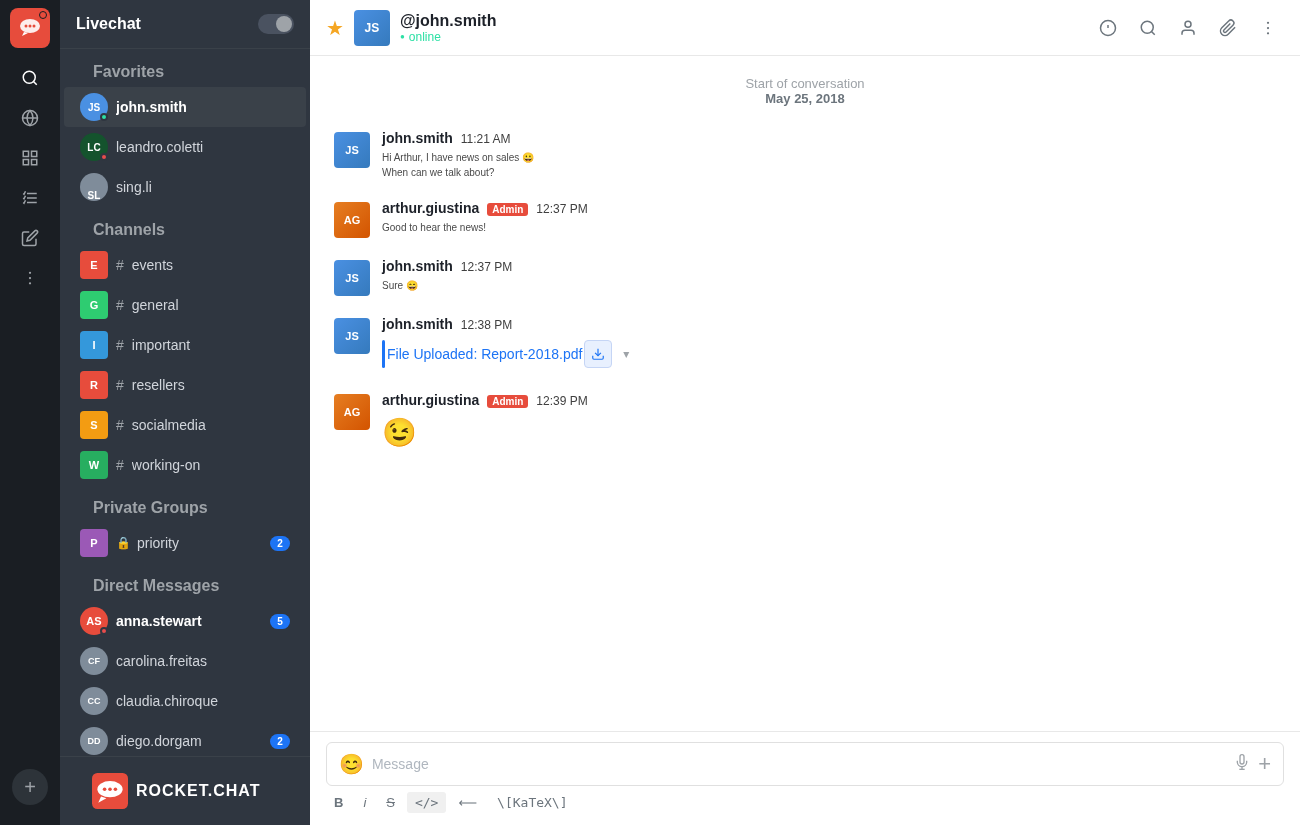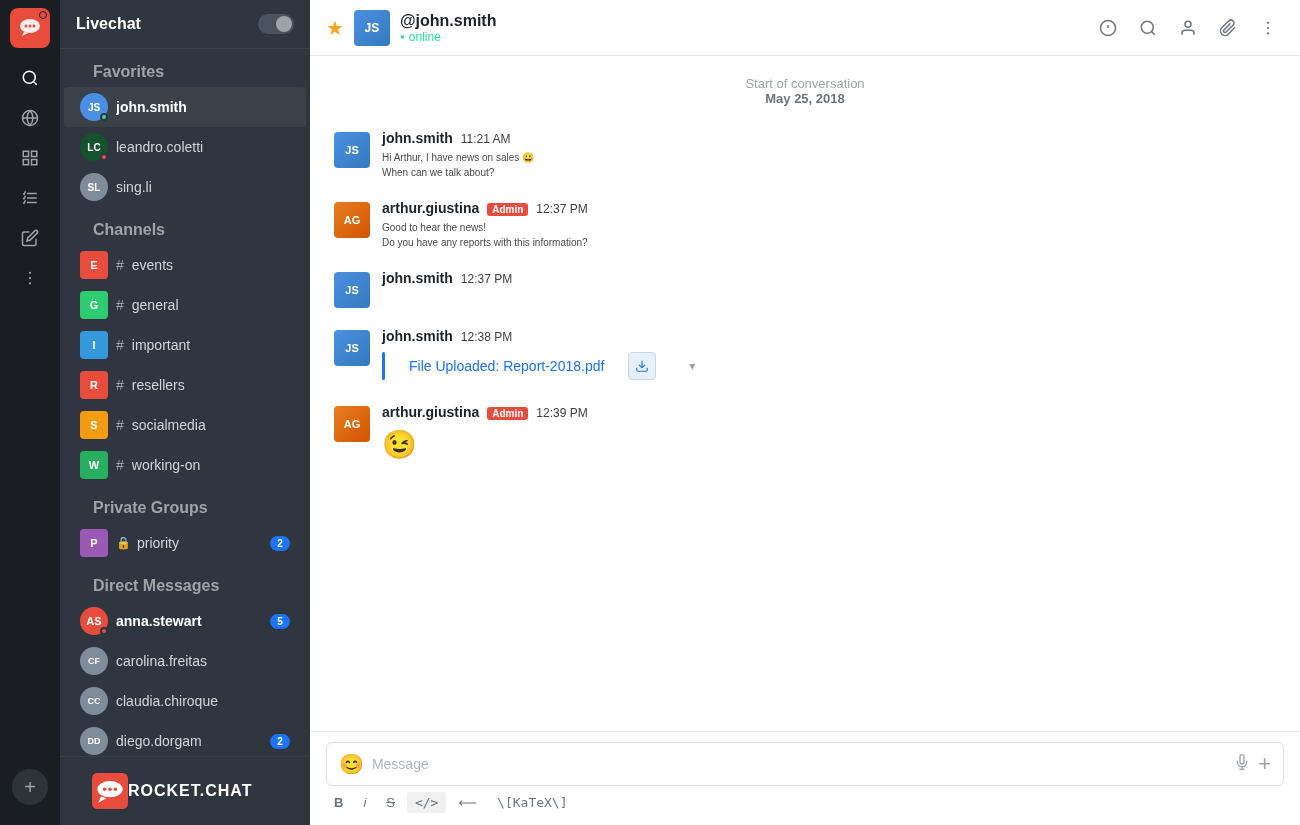--- a/index.html
+++ b/index.html
@@ -151,21 +151,21 @@
 
     
     .sidebar-footer {
       padding: 16px;
       display: flex;
       align-items: center;
       gap: 10px;
       border-top: 1px solid #3a4149;
     }
     .rocket-logo {
-      display: flex; align-items: center;  padding-left: 16px;
+      display: flex; align-items: center; gap: 8px; padding-left: 16px;
     }
     .logo-icon {
       width: 36px; height: 36px;
     }
     .logo-text { color: #fff; font-size: 16px; font-weight: 800; letter-spacing: 1px; }
 
     
     .main-chat {
       flex: 1;
       display: flex;
@@ -247,21 +247,21 @@
       font-size: 10px;
       font-weight: 700;
       padding: 1px 5px;
       border-radius: 3px;
     }
     .msg-text { font-size: 10px; color: #4a4a4a; line-height: 1.5; }
 
     .file-attachment {
       display: flex;
       align-items: center;
-      gap: 24px;
+      gap: 2px;
       padding: 4px 0;
     }
     .file-bar { width: 3px; height: 28px; background: #1d74f5; border-radius: 2px; }
     .file-link { color: #1d74f5; font-size: 14px; text-decoration: none; cursor: pointer; }
     .download-btn {
       width: 28px; height: 28px;
       background: #e8f0fe;
       border: 1px solid #c5d5f5;
       border-radius: 4px;
       display: flex; align-items: center; justify-content: center;
@@ -410,21 +410,21 @@
 
     <div class="sidebar-item">
       <div class="avatar-circle" style="background:#14532d;">
         <span style="font-size:10px;color:#fff;">LC</span>
         <span class="status-dot status-busy"></span>
       </div>
       <span class="item-name">leandro.coletti</span>
     </div>
 
     <div class="sidebar-item">
-      <div class="avatar-circle" style="background:#7f8c9a;">
+      <div class="avatar-circle" style="background:#7f8c9a;align-items:flex-end;">
         <span style="font-size:10px;color:#fff;">SL</span>
       </div>
       <span class="item-name">sing.li</span>
     </div>
 
     <div class="section-title">Channels</div>
 
     <div class="sidebar-item">
       <div class="channel-icon" style="background:#e74c3c;">E</div>
       <span class="hash-icon">#</span>
@@ -585,31 +585,31 @@
 
     <div class="message-group">
       <div class="msg-avatar" style="background: linear-gradient(135deg, #e67e22, #d35400); display:flex;align-items:center;justify-content:center;color:#fff;font-size:11px;font-weight:700;">AG</div>
       <div class="msg-content">
         <div class="msg-header">
           <span class="msg-username">arthur.giustina</span>
           <span class="admin-badge">Admin</span>
           <span class="msg-time">12:37 PM</span>
         </div>
         <div class="msg-text">Good to hear the news!</div>
-        <div class="msg-text">Do you have any reports with this information?</div>
       </div>
     </div>
 
     <div class="message-group">
       <div class="msg-avatar" style="background: linear-gradient(135deg, #4a90e2, #357abd); display:flex;align-items:center;justify-content:center;color:#fff;font-size:11px;font-weight:700;">JS</div>
       <div class="msg-content">
         <div class="msg-header">
           <span class="msg-username">john.smith</span>
           <span class="msg-time">12:37 PM</span>
         </div>
+        <div class="msg-text">Sure 😄</div>
       </div>
     </div>
 
     <div class="message-group">
       <div class="msg-avatar" style="background: linear-gradient(135deg, #4a90e2, #357abd); display:flex;align-items:center;justify-content:center;color:#fff;font-size:11px;font-weight:700;">JS</div>
       <div class="msg-content">
         <div class="msg-header">
           <span class="msg-username">john.smith</span>
           <span class="msg-time">12:38 PM</span>
         </div>

